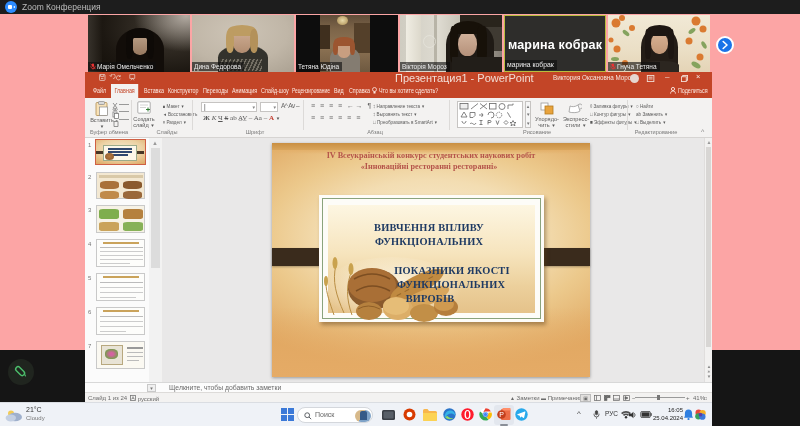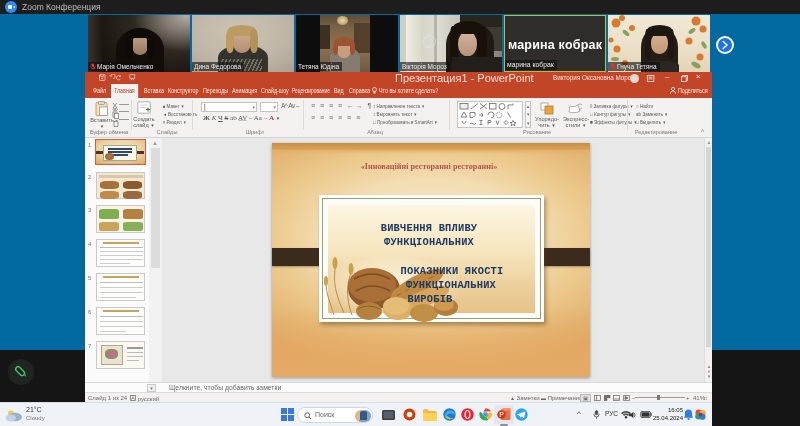--- a/index.html
+++ b/index.html
@@ -1,31 +1,31 @@
 <!DOCTYPE html>
 <html><head>
 <meta charset="utf-8">
 <style>
 *{margin:0;padding:0;box-sizing:border-box}
 html,body{width:800px;height:426px;overflow:hidden;background:#151515;font-family:"Liberation Sans",sans-serif}
 .abs{position:absolute}
-#stage{position:relative;width:800px;height:350px;background:#0369a1}
+#stage{position:relative;width:800px;height:350px;background:#fca5a5}
 
 #ztitle{position:absolute;left:0;top:0;width:800px;height:14px;background:#1d1d1d;color:#bdbdbd;font-size:8.5px;line-height:14px}
 #zico{position:absolute;left:5px;top:1px;width:12px;height:12px;border-radius:50%;background:#2d8cff}
 #zico:after{content:"";position:absolute;left:2.5px;top:4px;width:4.5px;height:4px;background:#fff;border-radius:1px}
 #zico:before{content:"";position:absolute;left:7.5px;top:4.5px;border-top:1.5px solid transparent;border-bottom:1.5px solid transparent;border-right:2.5px solid #fff}
 
 .tile{position:absolute;top:15px;width:102px;height:57px;background:#111;overflow:hidden}
 .tag{position:absolute;left:0;bottom:1px;background:rgba(15,15,15,.62);color:#ececec;font-size:6.5px;line-height:9.5px;padding:0 3px 0 2px;white-space:nowrap;transform-origin:left bottom;display:flex;align-items:center;gap:1px}
 .mic{width:6px;height:7px;display:inline-block}
 
 .rx{transform:scaleX(.82);transform-origin:left}
 .tb{transform:scaleX(.85);transform-origin:left}
-.nv{position:absolute;transform:translateX(-50%);white-space:nowrap;font-family:Liberation Mono, monospace;font-weight:bold;font-size:10.4px;color:#1e3a63;letter-spacing:.2px}
+.nv{position:absolute;transform:translateX(-50%);white-space:nowrap;font-family:Liberation Serif, serif;font-weight:bold;font-size:10.4px;color:#1e3a63;letter-spacing:.2px}
 .face{position:absolute;border-radius:50% 50% 46% 46%}
 </style>
 </head>
 <body>
 <div id="stage">
 <div id="ztitle">
       <span style="position:absolute;left:22px">Zoom Конференция</span>
     </div>
 <div id="zico"></div>
 
@@ -344,20 +344,21 @@
    <div class="abs" style="left:1.5px;top:10px;width:9px;height:120px;background:#dcdcdc"></div>
   </div>
  </div>
 
  <div class="abs" style="left:77px;top:66px;width:542px;height:244px;background:#e9e8e8"></div>
 
  <div class="abs" id="slide" style="left:187px;top:71px;width:318px;height:234px;background:
    linear-gradient(0deg,#e5ab66 0%,rgba(229,171,102,0) 30%),radial-gradient(250px 135px at 50% 40%,#f8eed6 0%,#f3ddb2 42%,#ecc98c 65%,#dfa660 100%);box-shadow:0 1px 3px rgba(0,0,0,.35)">
   <div class="abs" style="left:0;top:0;width:318px;height:7px;background:linear-gradient(180deg,#c98f42,#d9a55c)"></div>
   <div class="abs" style="left:0;top:7px;width:318px;height:4px;background:linear-gradient(180deg,#e3b06a,rgba(227,176,106,0))"></div>
+  <div class="abs" style="left:159px;top:8px;transform:translateX(-50%);white-space:nowrap;font-family:'Liberation Serif',serif;font-weight:bold;font-size:8.2px;color:#b5544a">ІV Всеукраїнській конкурс студентських наукових робіт</div>
   <div class="abs" style="left:157px;top:19px;transform:translateX(-50%);white-space:nowrap;font-family:'Liberation Serif',serif;font-weight:bold;font-size:8.2px;color:#b5544a">«Інноваційні ресторанні ресторанні»</div>
   <div class="abs" style="left:0;top:105px;width:318px;height:18px;background:#3a2b1c;box-shadow:0 1px 2px rgba(0,0,0,.3)"></div>
   <div class="abs" style="left:47px;top:52px;width:225px;height:127px;background:#fdfcf8;box-shadow:2px 3px 4px rgba(90,60,25,.45)">
    <div class="abs" style="left:2.5px;top:2.5px;width:219px;height:121px;border:1px solid #8aa37c"></div>
    <div class="abs" style="left:9px;top:10px;width:207px;height:108px;background:linear-gradient(180deg,#fdf6e2 0%,#f6e4bd 45%,#ecd09c 75%,#e5c28a 100%)"></div>
   </div>
   <svg class="abs" style="left:50px;top:100px" width="155" height="82" viewBox="0 0 155 82">
    <radialGradient id="bg1" cx="50%" cy="45%">
             <stop offset="0%" stop-color="#fdf8ea"></stop>
             <stop offset="100%" stop-color="#fdf8ea" stop-opacity="0"></stop>

